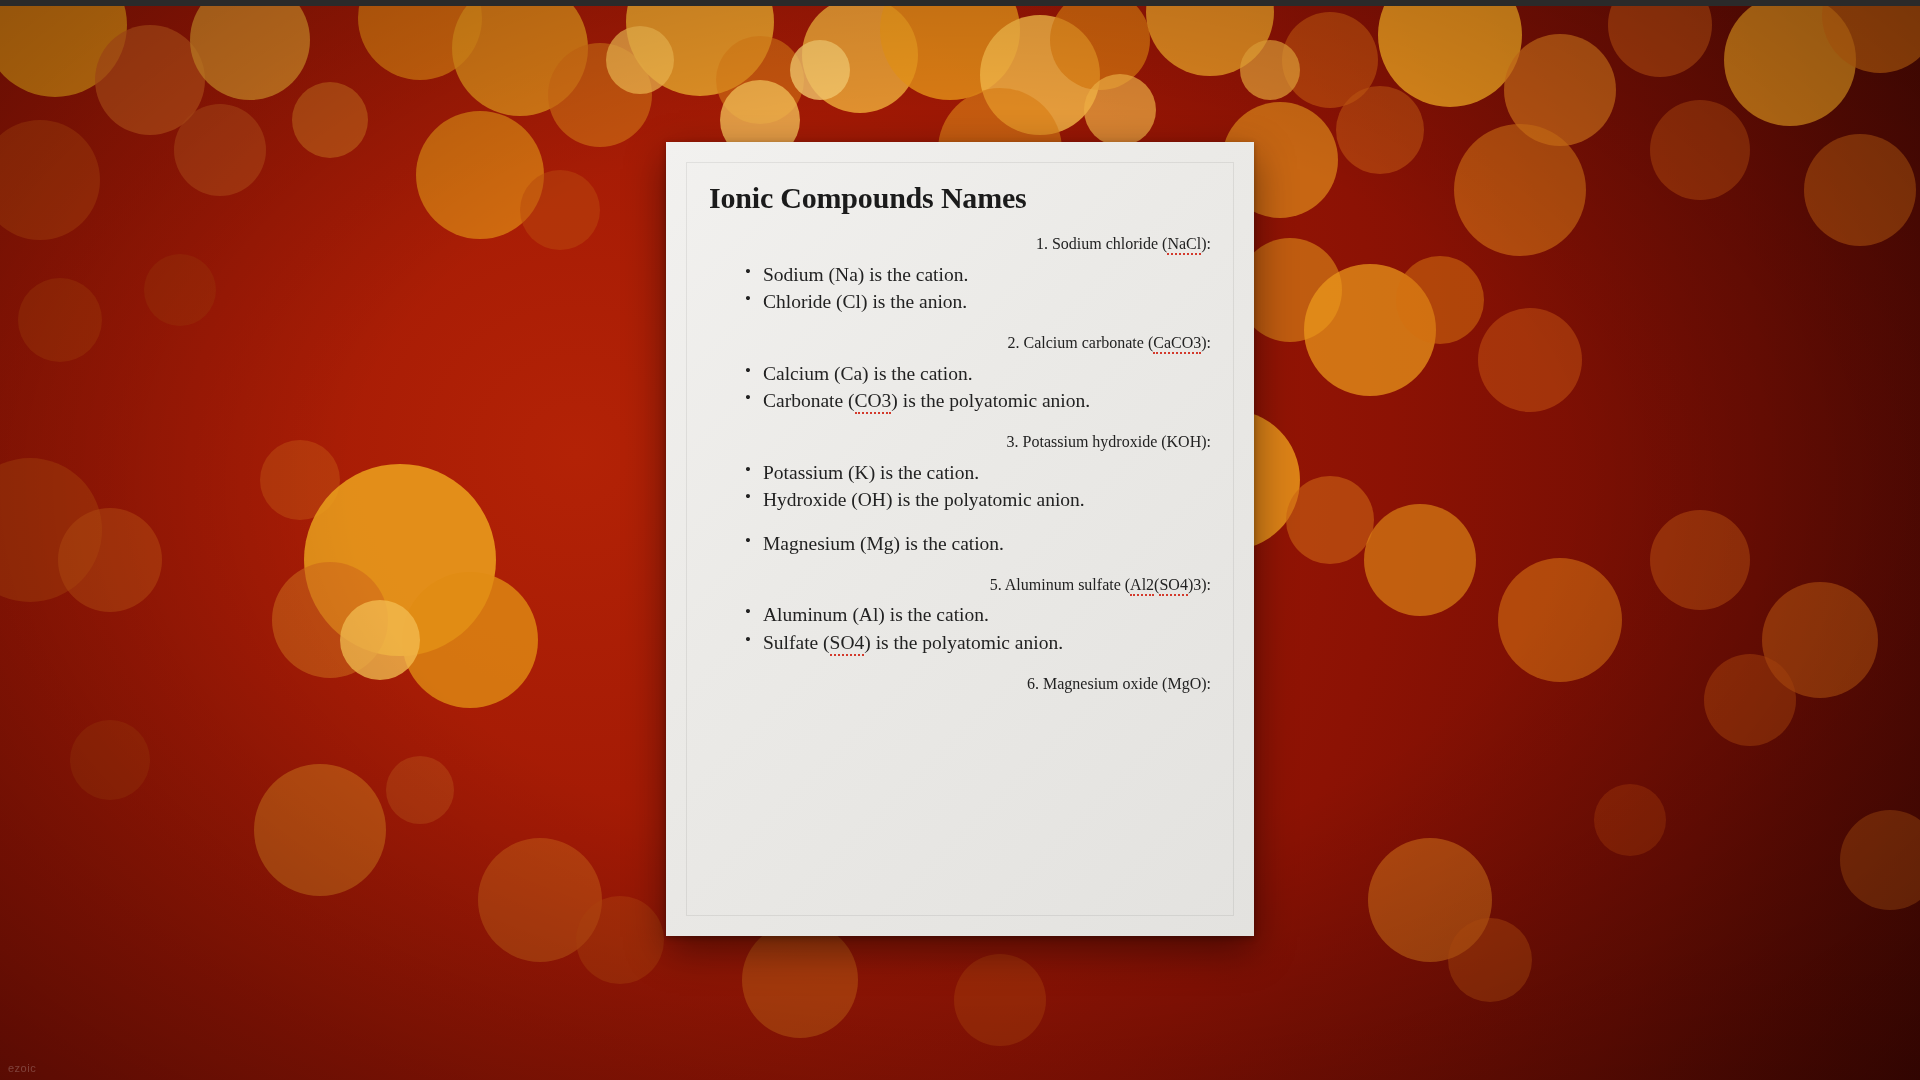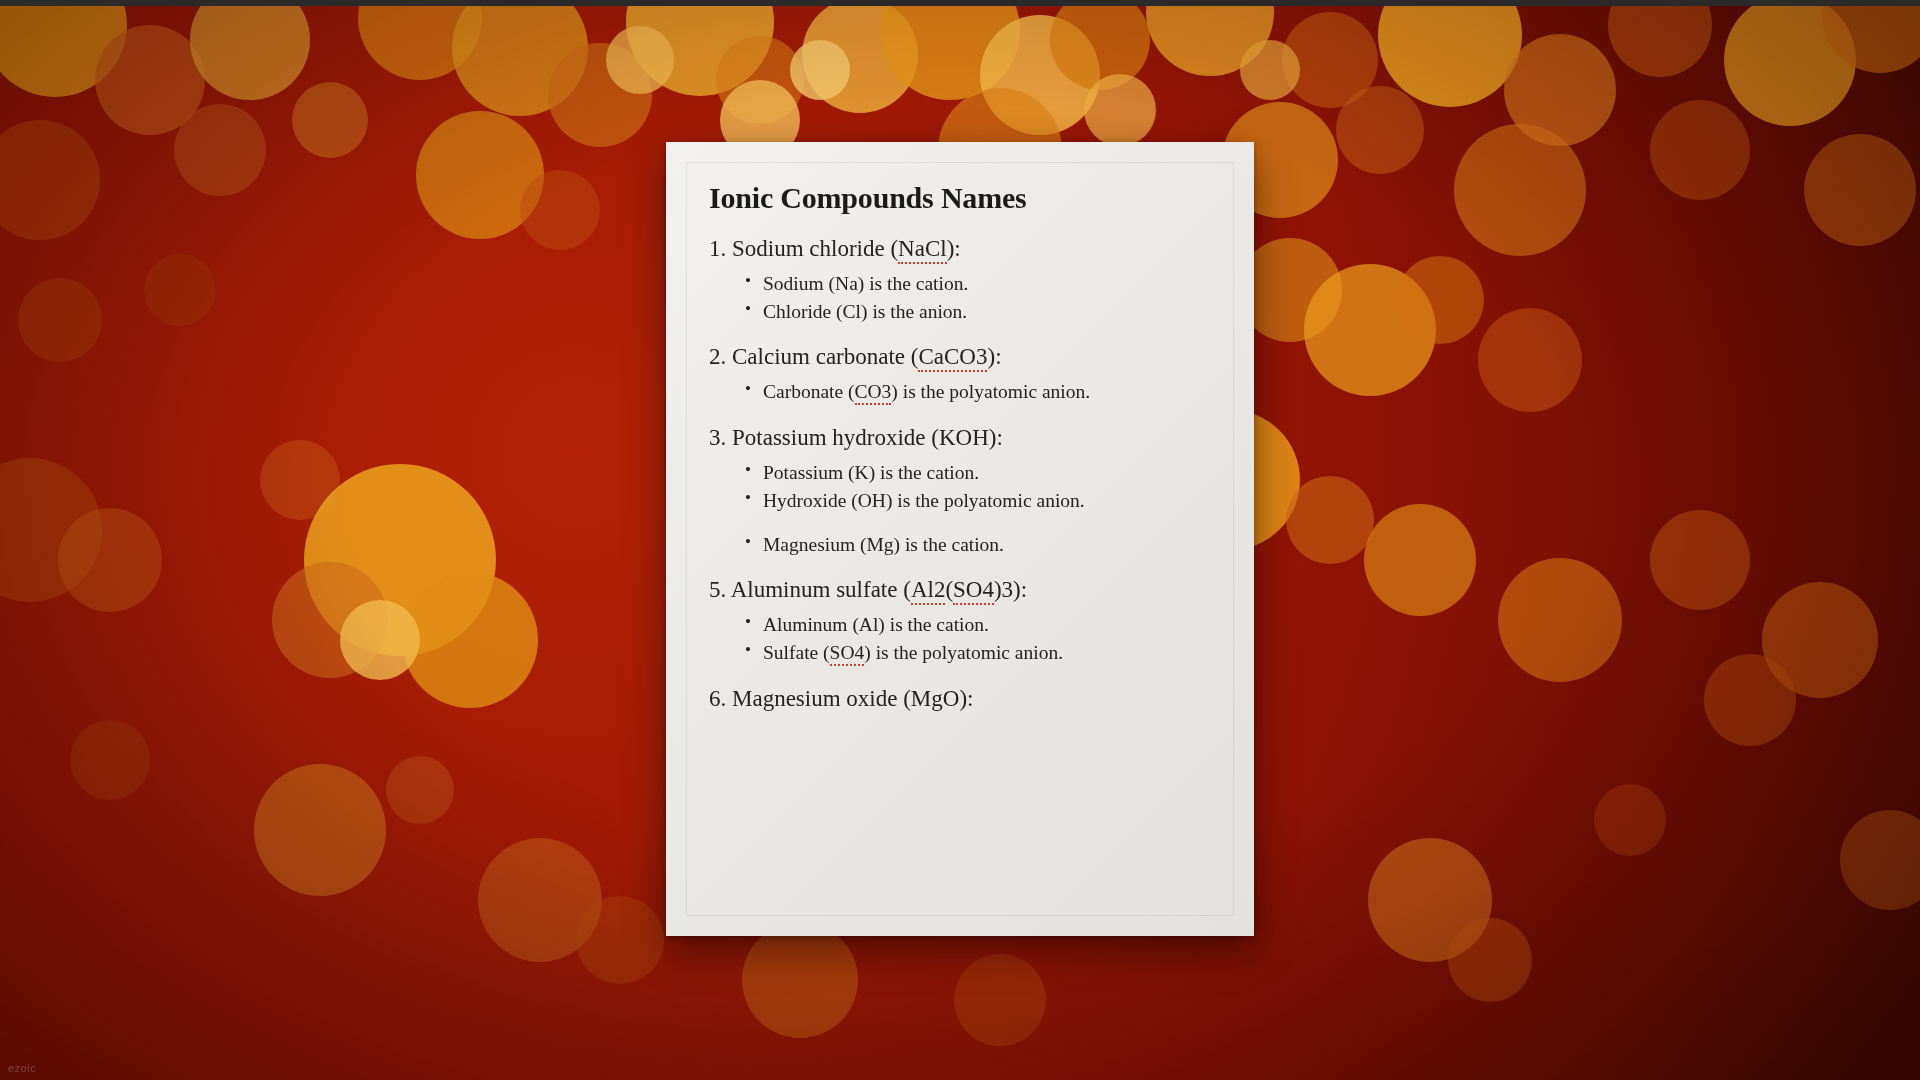--- a/index.html
+++ b/index.html
@@ -72,24 +72,25 @@
   }
   h1.doc-title {
     font-family: "Liberation Serif", serif;
     font-size: 30px;
     font-weight: bold;
     color: #1b1b1b;
     margin: 0 0 18px 0;
     letter-spacing: -0.2px;
   }
   .item {
-    font-size: 23px;
+    font-size: 16px;
     color: #222222;
     margin: 0 0 6px 0;
     line-height: 1.35;
+    text-align: right;
   }
   ul.sub {
     margin: 0 0 16px 0;
     padding-left: 52px;
     list-style: none;
   }
   ul.sub li {
     font-size: 19.5px;
     color: #222222;
     line-height: 1.42;
@@ -190,20 +191,21 @@
   <div id="doc-inner">
     <h1 class="doc-title">Ionic Compounds Names</h1>
     <div id="entries">
         <p class="item"><span>1. Sodium chloride (</span><span class="sp">NaCl</span><span>):</span></p>
         <ul class="sub">
           <li>Sodium (Na) is the cation.</li>
           <li>Chloride (Cl) is the anion.</li>
         </ul>
         <p class="item"><span>2. Calcium carbonate (</span><span class="sp">CaCO3</span><span>):</span></p>
         <ul class="sub">
+          <li>Calcium (Ca) is the cation.</li>
           <li><span>Carbonate (</span><span class="sp">CO3</span><span>) is the polyatomic anion.</span></li>
         </ul>
         <p class="item"><span>3. Potassium hydroxide (KOH):</span></p>
         <ul class="sub">
           <li>Potassium (K) is the cation.</li>
           <li>Hydroxide (OH) is the polyatomic anion.</li>
         </ul>
         <ul class="sub">
           <li>Magnesium (Mg) is the cation.</li>
         </ul>

